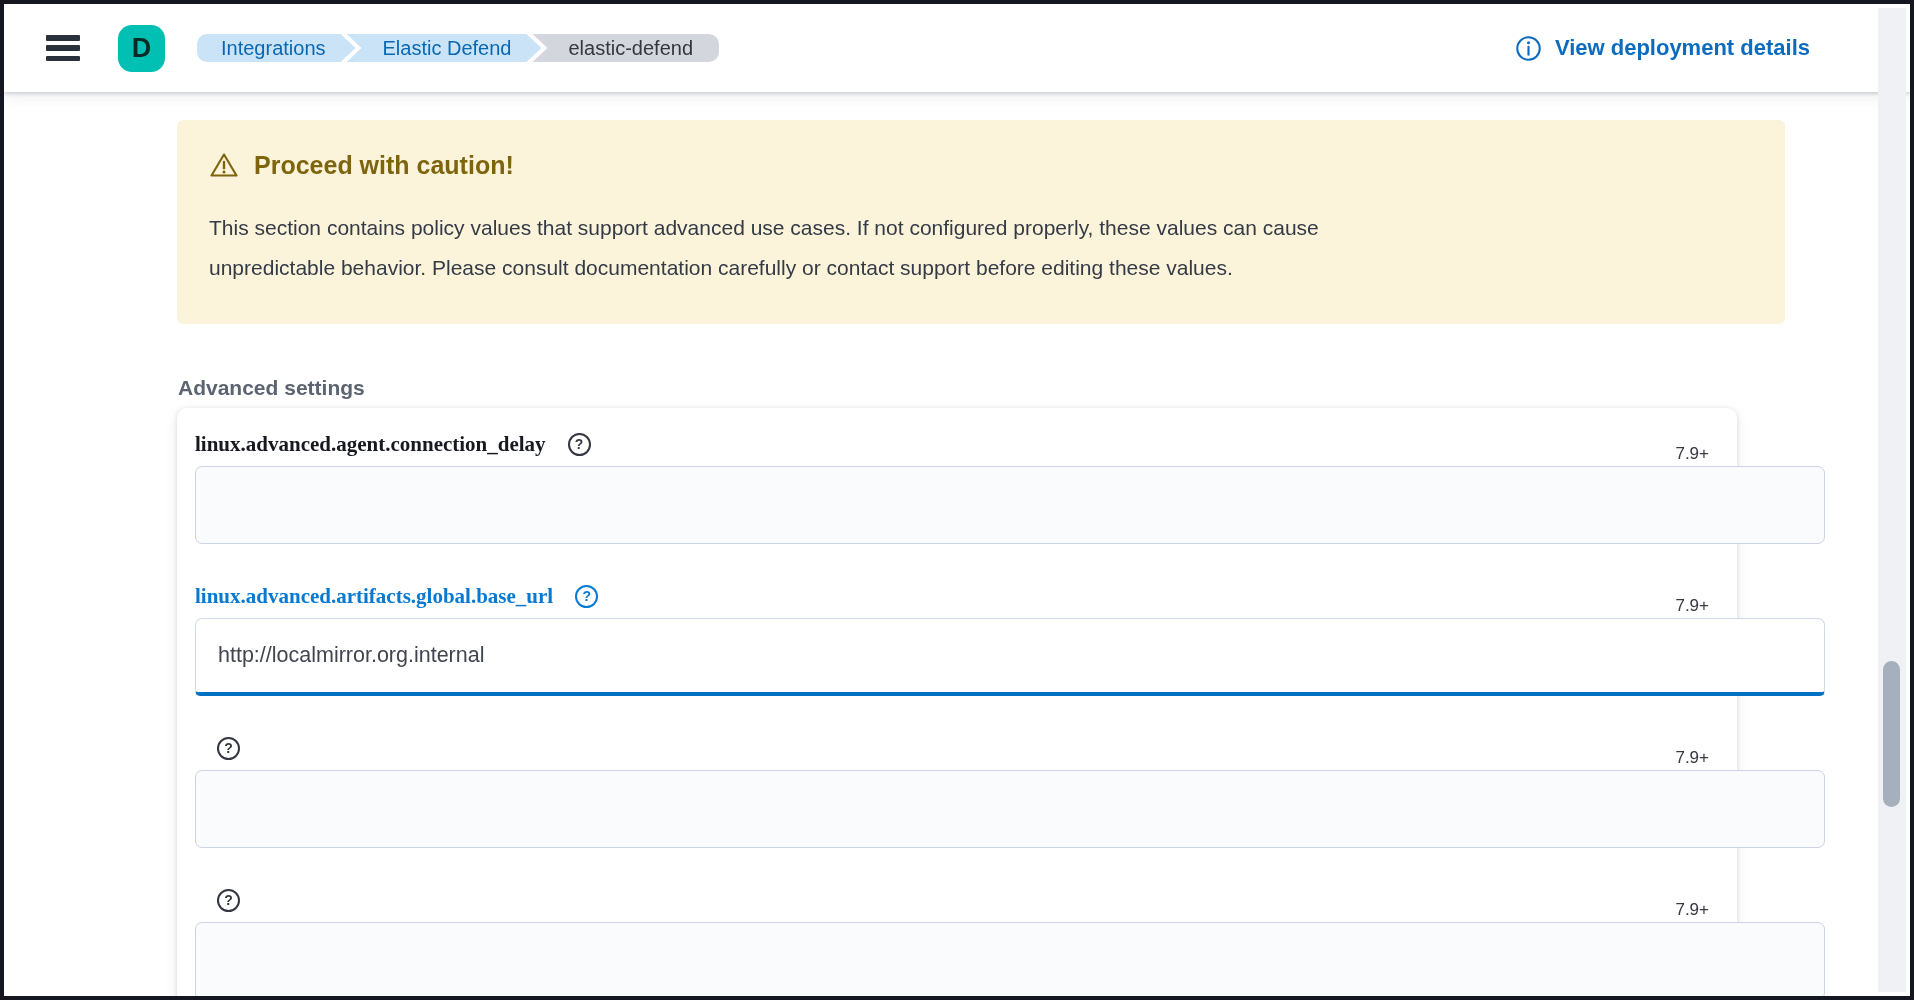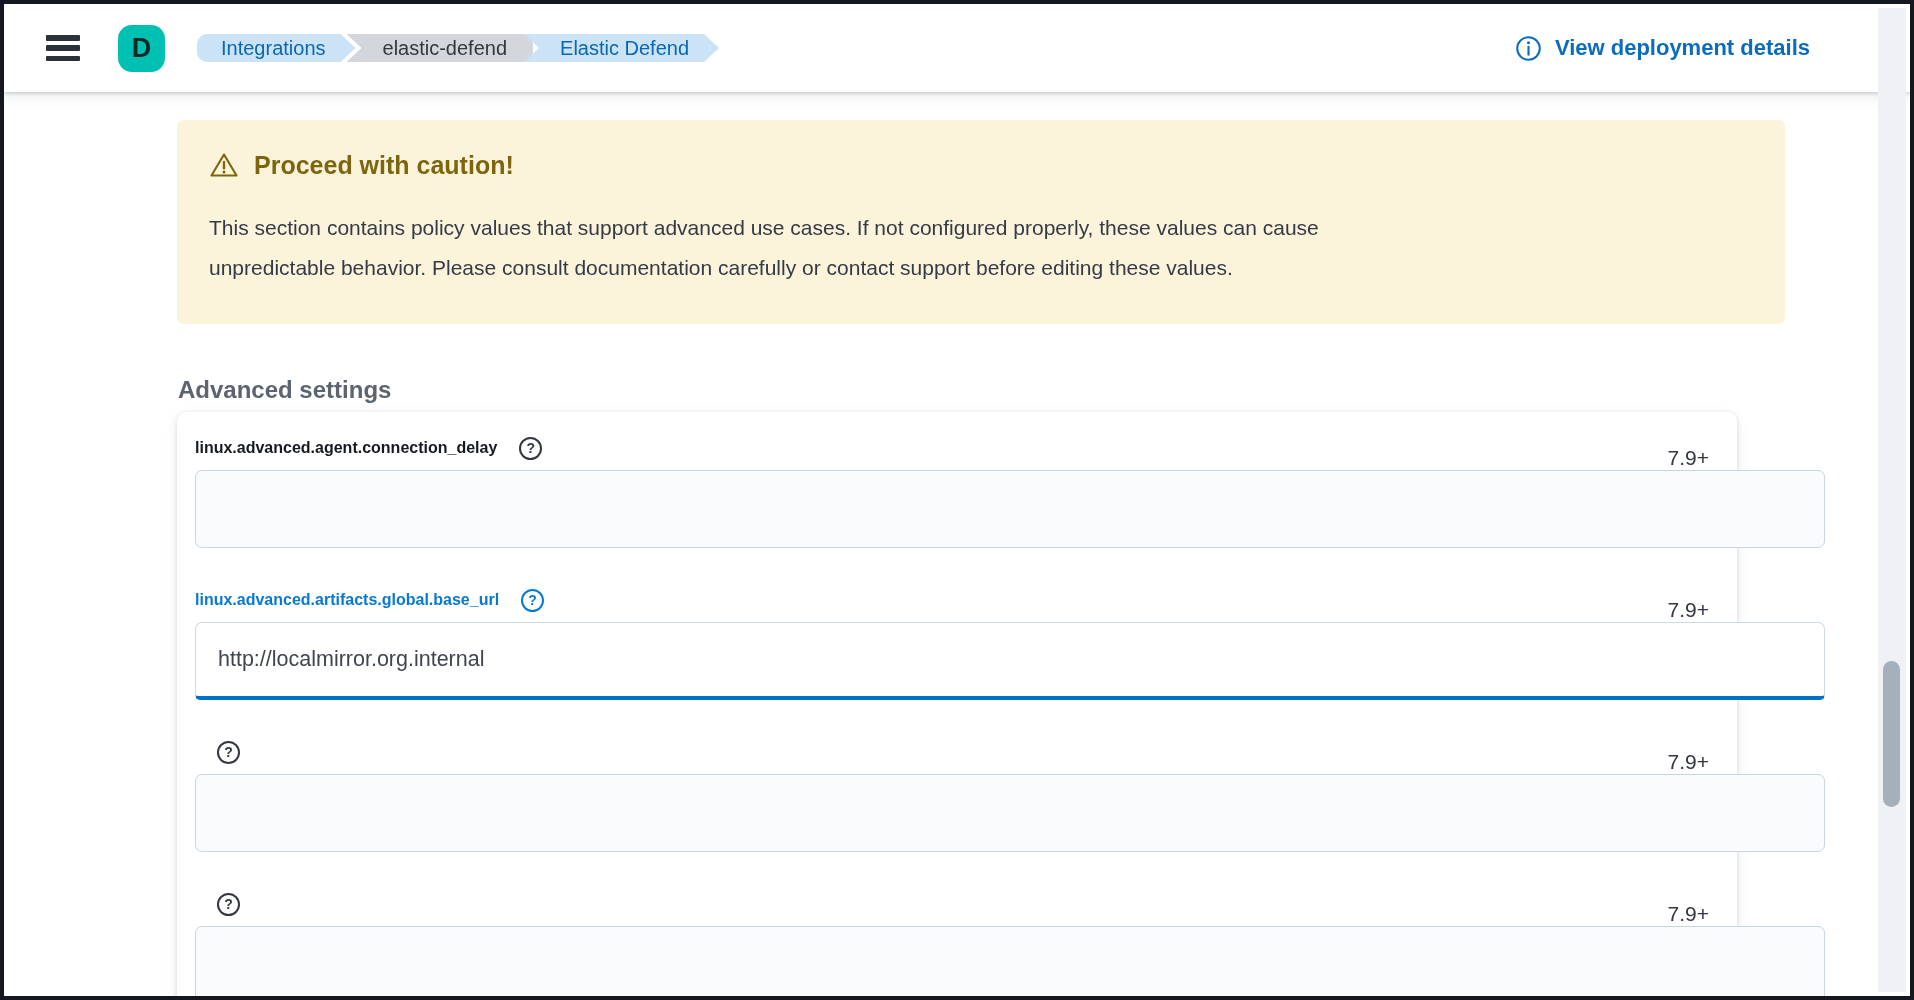--- a/index.html
+++ b/index.html
@@ -103,57 +103,58 @@
     margin-top: 28px;
     color: #343a46;
     font-size: 21px;
     line-height: 40px;
     max-width: 1240px;
   }
 
   .section-title {
     margin: 52px 0 0 174px;
     color: #5b6470;
-    font-size: 24px; font-weight: 700;
+    font-size: 21px; font-weight: 700;
   }
 
   .card {
     margin: 8px 0 0 173px;
     width: 1560px;
     background: #ffffff;
     border-radius: 10px;
     box-shadow: 0 1px 5px rgba(40,50,70,0.14), 0 4px 14px rgba(40,50,70,0.08);
     padding: 24px 24px 40px 18px;
   }
   .setting-row { margin-bottom: 40px; }
   .setting-row:last-child { margin-bottom: 0; }
   .row-head {
     display: flex; align-items: center;
     height: 24px;
     margin-bottom: 10px;
     padding-right: 4px;
   }
   .setting-label {
-    font-size: 16px; font-weight: 700;
+    font-size: 21px; font-weight: 700;
     color: #16191f;
+    font-family: Liberation Serif, serif;
   }
   .help-icon {
     width: 23px; height: 23px;
     border: 2px solid #343741;
     border-radius: 50%;
     color: #343741;
     font-size: 14px; font-weight: 700;
     display: flex; align-items: center; justify-content: center;
     margin-left: 22px;
     cursor: pointer;
     flex: 0 0 auto;
   }
   .setting-version {
     margin-left: auto;
-    font-size: 21px;
+    font-size: 17px;
     color: #343741;
     margin-top: 19px;
   }
   .setting-input {
     display: block;
     width: 1630px;
     height: 78px;
     background: #fafbfd;
     border: 1px solid #cbd4e2;
     border-radius: 7px;
@@ -198,22 +199,22 @@
 
   <div class="header">
     <div class="menu-btn">
       <span></span>
         <span></span>
         <span></span>
     </div>
     <div class="space-avatar">D</div>
     <div class="breadcrumbs">
       <div class="crumb link first">Integrations</div>
+      <div class="crumb link mid">Elastic Defend</div>
       <div class="crumb current last">elastic-defend</div>
-      <div class="crumb link mid">Elastic Defend</div>
     </div>
     <div class="deploy-link">
       <span>
         <svg width="27" height="27" viewBox="0 0 24 24" fill="none">
           <circle cx="12" cy="12" r="10" stroke="#0b6cbf" stroke-width="1.8"></circle>
           <line x1="12" y1="10.5" x2="12" y2="17.5" stroke="#0b6cbf" stroke-width="1.9" stroke-linecap="round"></line>
           <circle cx="12" cy="6.8" r="1.35" fill="#0b6cbf"></circle>
         </svg>
       </span>
       <span>View deployment details</span>

